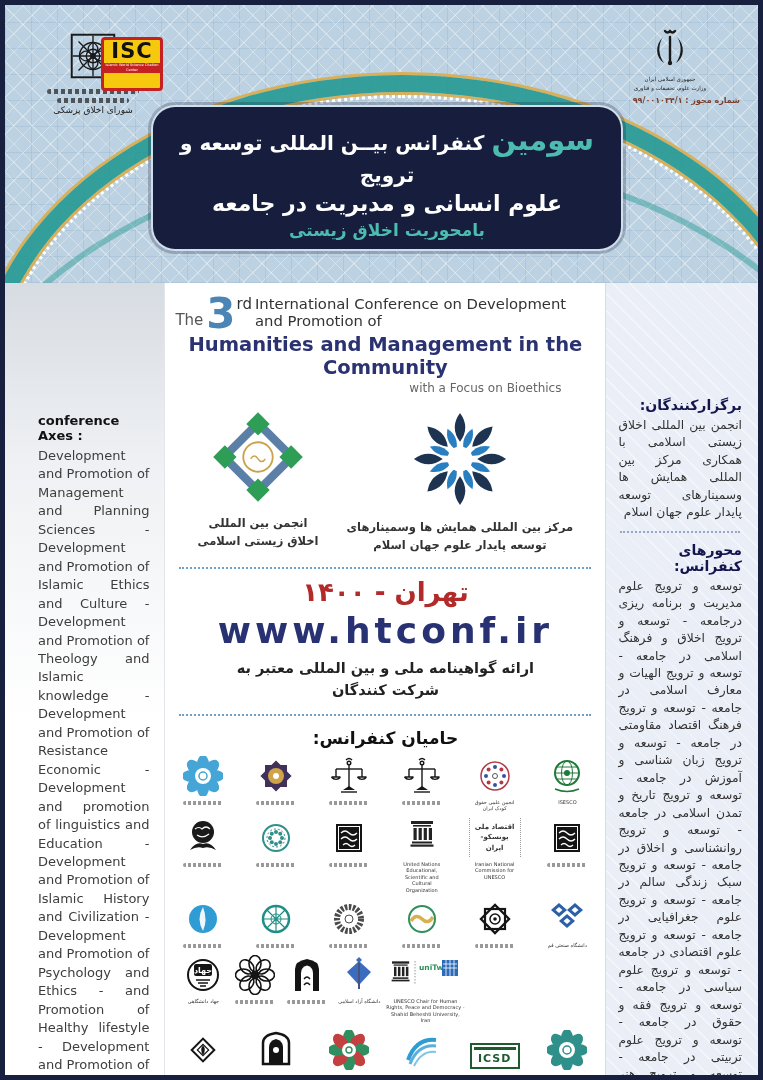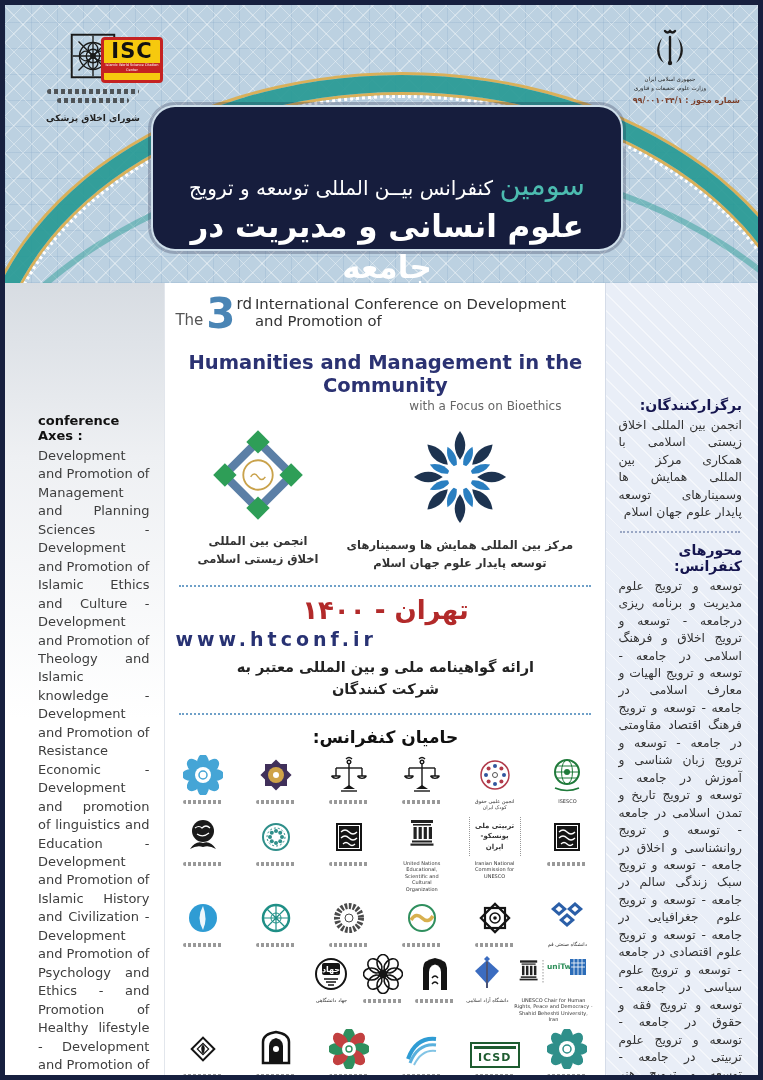--- a/index.html
+++ b/index.html
@@ -16,34 +16,34 @@
       repeating-linear-gradient(90deg, rgba(125,160,195,.22) 0 1px, transparent 1px 26px);}
   .ring1{position:absolute;left:-30px;top:70px;width:820px;height:600px;border-radius:50%;
     border:17px solid rgba(36,152,146,.9);box-shadow:0 0 0 3px #d9b05a, inset 0 0 0 3px #d9b05a;}
   .ring1::before{content:"";position:absolute;inset:3px;border-radius:50%;border:3px dotted #fff;}
   .ring2{position:absolute;left:-90px;top:150px;width:980px;height:760px;border-radius:50%;
     border:6px solid rgba(36,152,146,.45);}
   .left-logos{position:absolute;left:22px;top:22px;width:132px;text-align:center;}
   .eth-svg{display:block;margin:0 auto;}
   .callig{height:5px;width:70%;margin:4px auto 2px;border-radius:3px;opacity:.75;
     background:repeating-linear-gradient(90deg,#2a2a2a 0 4px,transparent 4px 7px);}
-  .eth-cap{font-size:9px;font-weight:bold;color:#222;margin-top:10px;}
+  .eth-cap{font-size:9px;font-weight:normal;color:#222;margin-top:2px;}
   .isc{position:absolute;left:96px;top:32px;width:56px;background:#f6c90e;border:3px solid #c42222;
-    border-radius:4px;text-align:center;padding:1px 0 7px;}
+    border-radius:4px;text-align:center;padding:1px 0 15px;}
   .isc-label{font-weight:bold;font-size:21px;color:#111;line-height:1;letter-spacing:1px;}
   .isc-sub{background:#c42222;color:#fff;font-size:3.5px;line-height:1.4;margin-top:1px;}
   .emblem-block{position:absolute;right:18px;top:20px;width:140px;text-align:center;}
   .emb-line{font-size:5.5px;color:#222;line-height:1.6;}
   .emb-license{font-size:8px;font-weight:bold;color:#7b3f2a;margin-top:3px;direction:rtl;text-align:right;}
   .banner{position:absolute;left:148px;top:102px;width:468px;height:142px;background:#161d3d;
     border-radius:22px;box-shadow:0 0 0 2px #cfdfeb,0 0 0 5px rgba(22,29,61,.25);
     text-align:center;direction:rtl;color:#fff;padding-top:13px;box-sizing:border-box;}
-  .b-line1{font-size:20px;font-weight:normal;line-height:1.4;margin-top:45px;}
+  .b-line1{font-size:20px;font-weight:bold;line-height:1.4;}
   .b-ord{color:#4cbcb0;font-size:29px;}
-  .b-line2{font-size:31px;font-weight:bold;line-height:1.35;}
+  .b-line2{font-size:22px;font-weight:bold;line-height:1.35;}
   .b-line3{font-size:17px;font-weight:bold;color:#4cbcb0;line-height:1.5;}
   
   .content{position:absolute;top:278px;bottom:0;left:0;right:0;display:flex;background:#fff;}
   .col-left{width:214px;box-sizing:border-box;padding:130px 15px 0 33px;
     background:linear-gradient(180deg,#d7dce2 0%,#eef0f3 22%,#fff 55%);
     border-right:1px solid #e2e6ec;}
   .axes-h{font-size:13px;font-weight:bold;color:#111;margin-bottom:4px;}
   .axes-b{font-size:13px;line-height:1.42;color:#3d3d3d;text-align:justify;}
   .col-center{flex:1;box-sizing:border-box;padding:6px 10px 0;display:flex;flex-direction:column;}
   .col-right{width:212px;box-sizing:border-box;padding:112px 16px 0 12px;direction:rtl;
@@ -52,33 +52,33 @@
   .r-head{font-size:14px;font-weight:bold;color:#15154e;margin:2px 0 4px;}
   .r-body{font-size:12.3px;line-height:1.42;color:#333;text-align:justify;}
   .dash-sep{border:none;border-top:2px dotted #9aa7c4;margin:9px 2px;}
   
   .title-block{margin:6px auto 0;width:420px;}
   .t-line1{display:flex;align-items:flex-end;justify-content:center;color:#333;}
   .t-the{font-size:15px;color:#555;margin-right:3px;padding-bottom:2px;}
   .t-num{font-size:42px;font-weight:bold;color:#4a85b5;line-height:.78;}
   .t-ord{font-size:15px;color:#333;align-self:flex-start;margin:0 3px 0 1px;}
   .t-rest{font-size:14.8px;color:#333;padding-bottom:2px;}
-  .t-line2{font-size:19.5px;font-weight:bold;color:#2b3272;text-align:center;margin-top:20px;}
+  .t-line2{font-size:19.5px;font-weight:bold;color:#2b3272;text-align:center;margin-top:2px;}
   .t-line3{font-size:12px;color:#666;text-align:right;padding-right:34px;margin-top:2px;}
   .orgs{display:flex;justify-content:center;gap:28px;margin-top:16px;}
   .org{text-align:center;}
   .org-cap{font-size:11.5px;font-weight:bold;color:#333;direction:rtl;line-height:1.55;margin-top:8px;}
   .dot-sep{border:none;border-top:2px dotted #6fa0c8;margin:12px 4px 8px;}
   .city{font-size:26px;font-weight:bold;color:#b22a2a;text-align:center;direction:rtl;}
-  .site{font-size:19px;font-weight:bold;color:#283273;text-align:left;letter-spacing:4px;margin-top:3px;}
+  .site{font-size:36px;font-weight:bold;color:#283273;text-align:center;letter-spacing:4px;margin-top:3px;}
   .cert{font-size:14.5px;font-weight:bold;color:#222;text-align:center;direction:rtl;line-height:1.55;margin-top:6px;}
   .sp-head{font-size:17px;font-weight:bold;color:#111;text-align:center;direction:rtl;margin:4px 0 6px;}
   .sp-grid{padding:0 2px;}
   .sp-row{display:flex;justify-content:space-between;align-items:flex-start;margin-bottom:4px;}
-  .sp-row.sparse{justify-content:flex-end;}
+  .sp-row.sparse{justify-content:flex-start;}
   .sp-cell{width:52px;display:flex;flex-direction:column;align-items:center;}
   .sp-cell.w{width:80px;}
   .ic{height:44px;display:flex;align-items:center;justify-content:center;}
   .cap{font-size:5px;color:#333;line-height:1.3;text-align:center;margin-top:1px;direction:rtl;}
   .cap.en{direction:ltr;}
   .squig{height:4px;width:40px;margin:3px auto 0;border-radius:2px;opacity:.6;
     background:repeating-linear-gradient(90deg,#555 0 3px,transparent 3px 5px);}
   .tlogo{font-size:7px;font-weight:bold;color:#333;direction:rtl;text-align:center;line-height:1.5;
     border-left:1px dotted #999;border-right:1px dotted #999;padding:4px 5px;}
   .icsd{border:2px solid #1e5c30;width:46px;text-align:center;padding:1px 0 2px;background:#fff;margin-top:12px;}
@@ -368,21 +368,21 @@
                   <rect x="26.8" y="10" width="3.2" height="12" fill="#222"></rect>
                   <rect x="10" y="23.5" width="20" height="2" fill="#222"></rect>
                   <rect x="8.5" y="26.5" width="23" height="2.2" fill="#222"></rect>
                 </svg>
               </span>
               <div class="cap en">United Nations Educational, Scientific and Cultural Organization</div>
             </div>
             <div class="sp-cell">
               <span class="ic">
                 <div class="tlogo">
-                  <div>تربیتی ملی</div>
+                  <div>اقتصاد ملی</div>
                   <div>یونسکو- ایران</div>
                 </div>
               </span>
               <div class="cap en">Iranian National Commission for UNESCO</div>
             </div>
             <div class="sp-cell">
               <span class="ic">
                 <svg viewBox="0 0 40 40" width="40" height="40">
                   <rect x="7" y="6" width="26" height="28" fill="#141414"></rect>
                   <rect x="9.5" y="8.5" width="21" height="23" fill="none" stroke="#fff"></rect>

